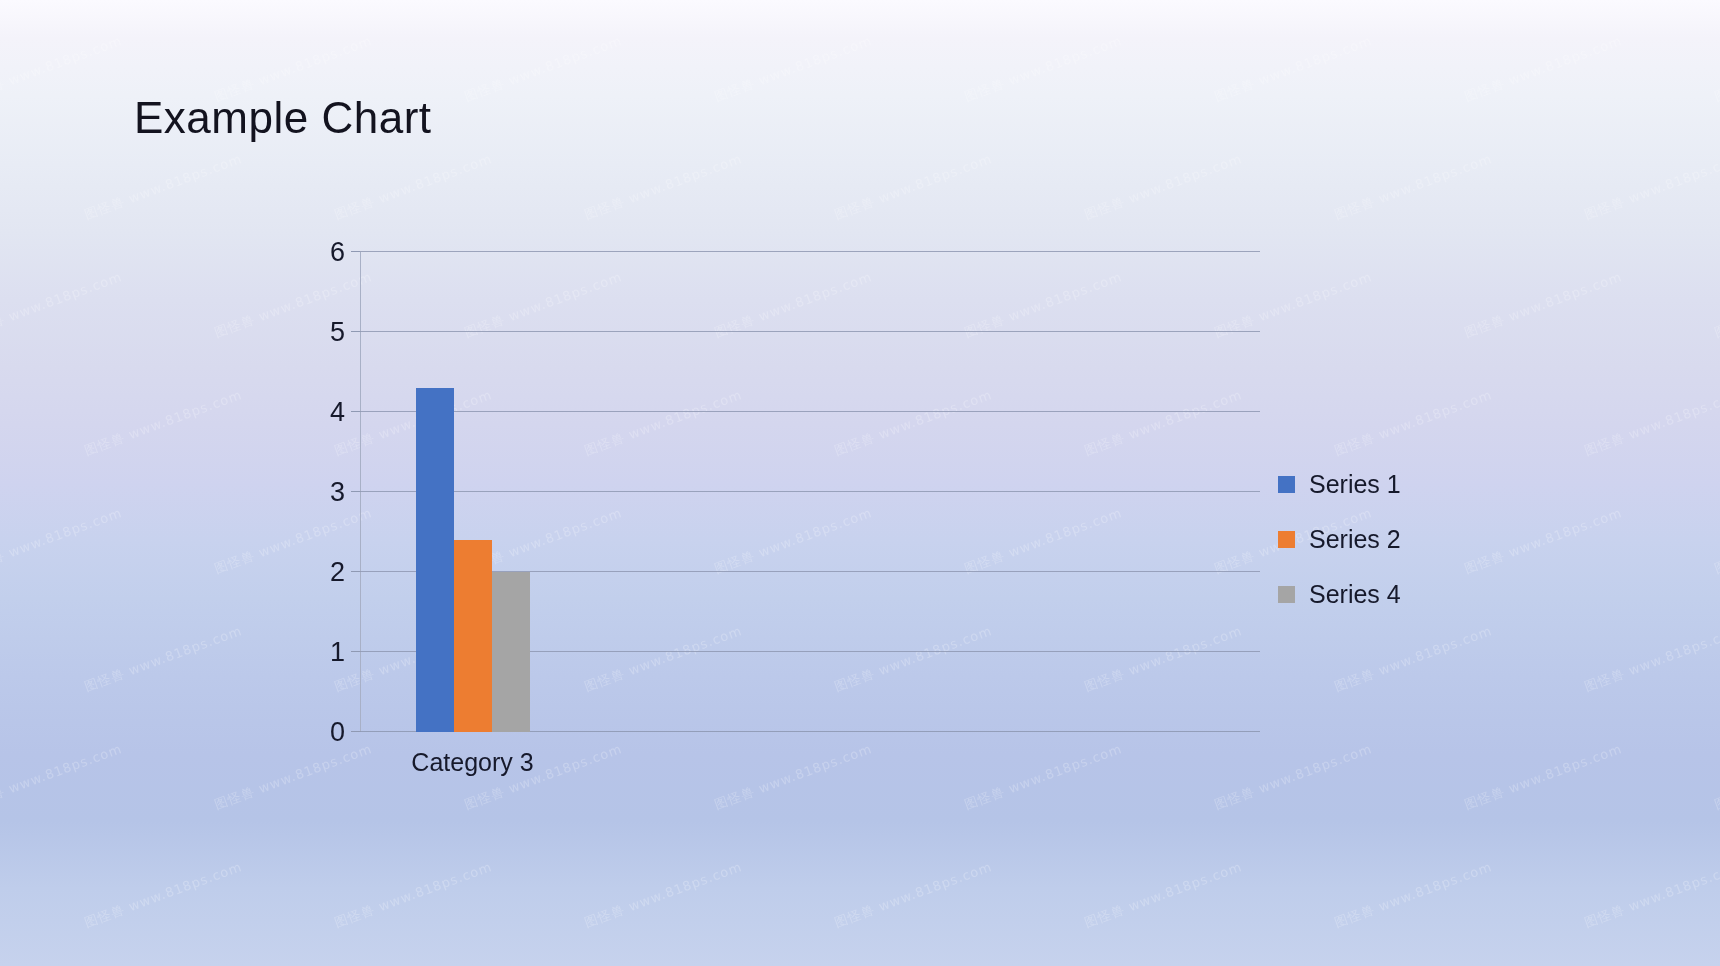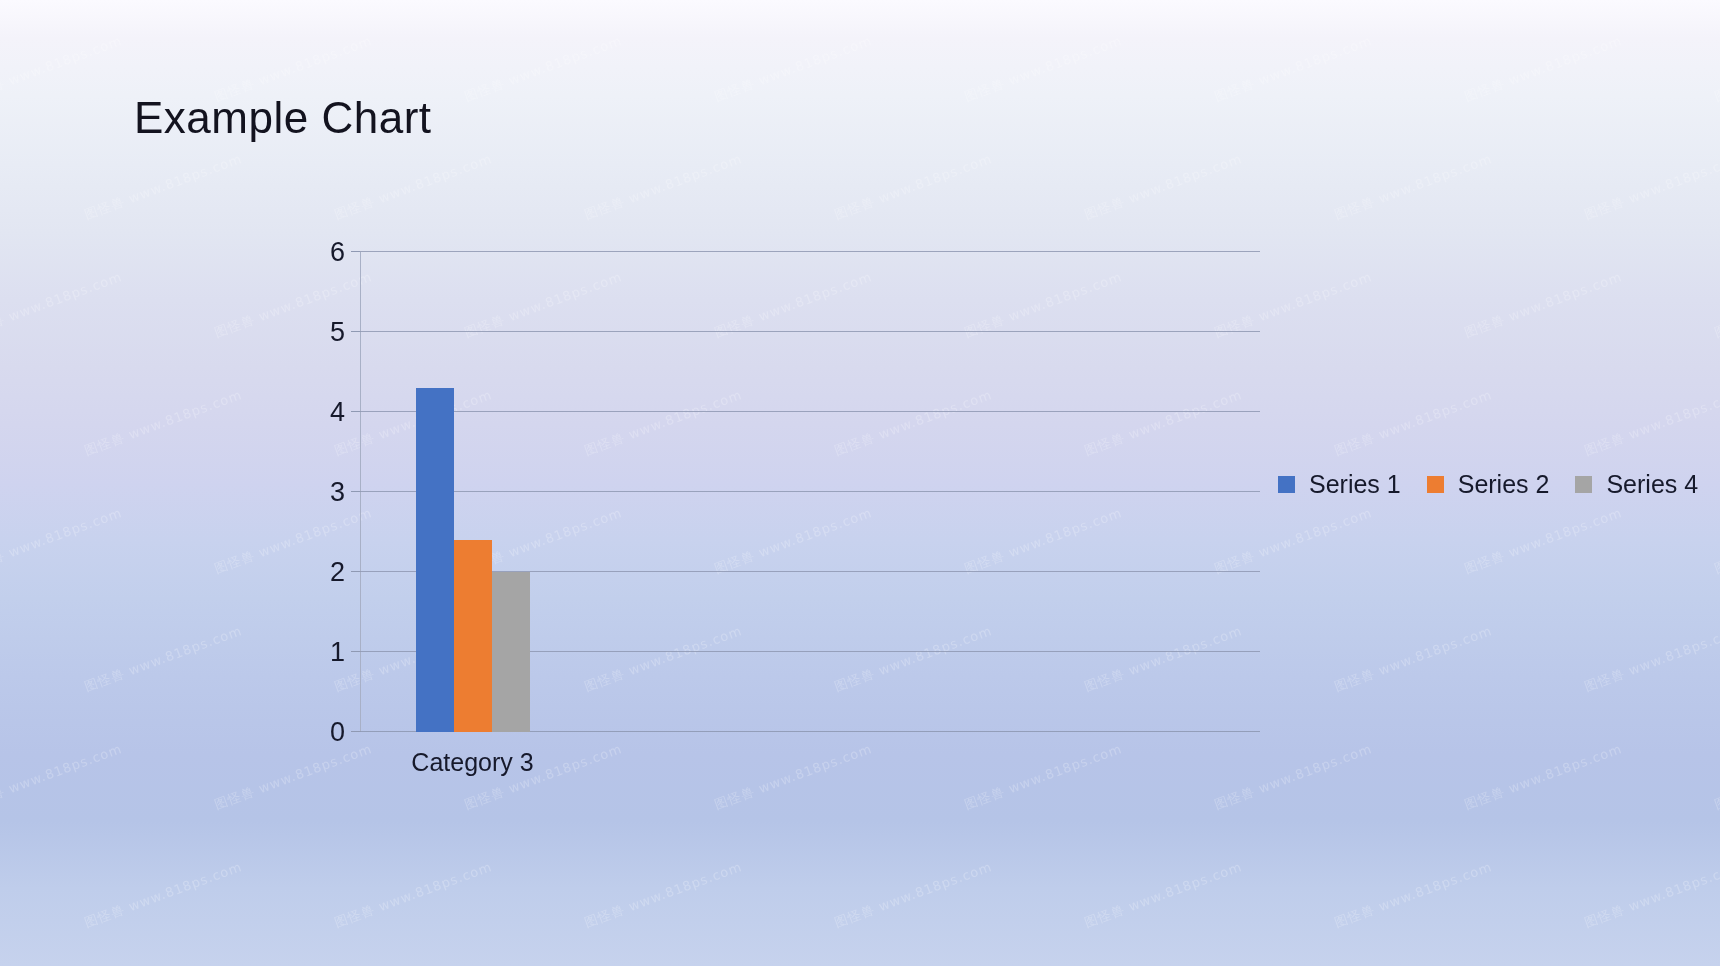--- a/index.html
+++ b/index.html
@@ -131,21 +131,21 @@
     font-family:"Liberation Sans", sans-serif;
     font-weight:300;
     white-space:nowrap;
   }
 
   
   #legend {
     position:absolute;
     left:1278px; top:470px;
     display:flex;
-    flex-direction:row;
+    flex-direction:column;
     gap:26px;
   }
   .legend-item {
     display:flex;
     align-items:center;
     gap:14px;
   }
   .legend-swatch {
     width:17px; height:17px;
     flex:0 0 auto;

